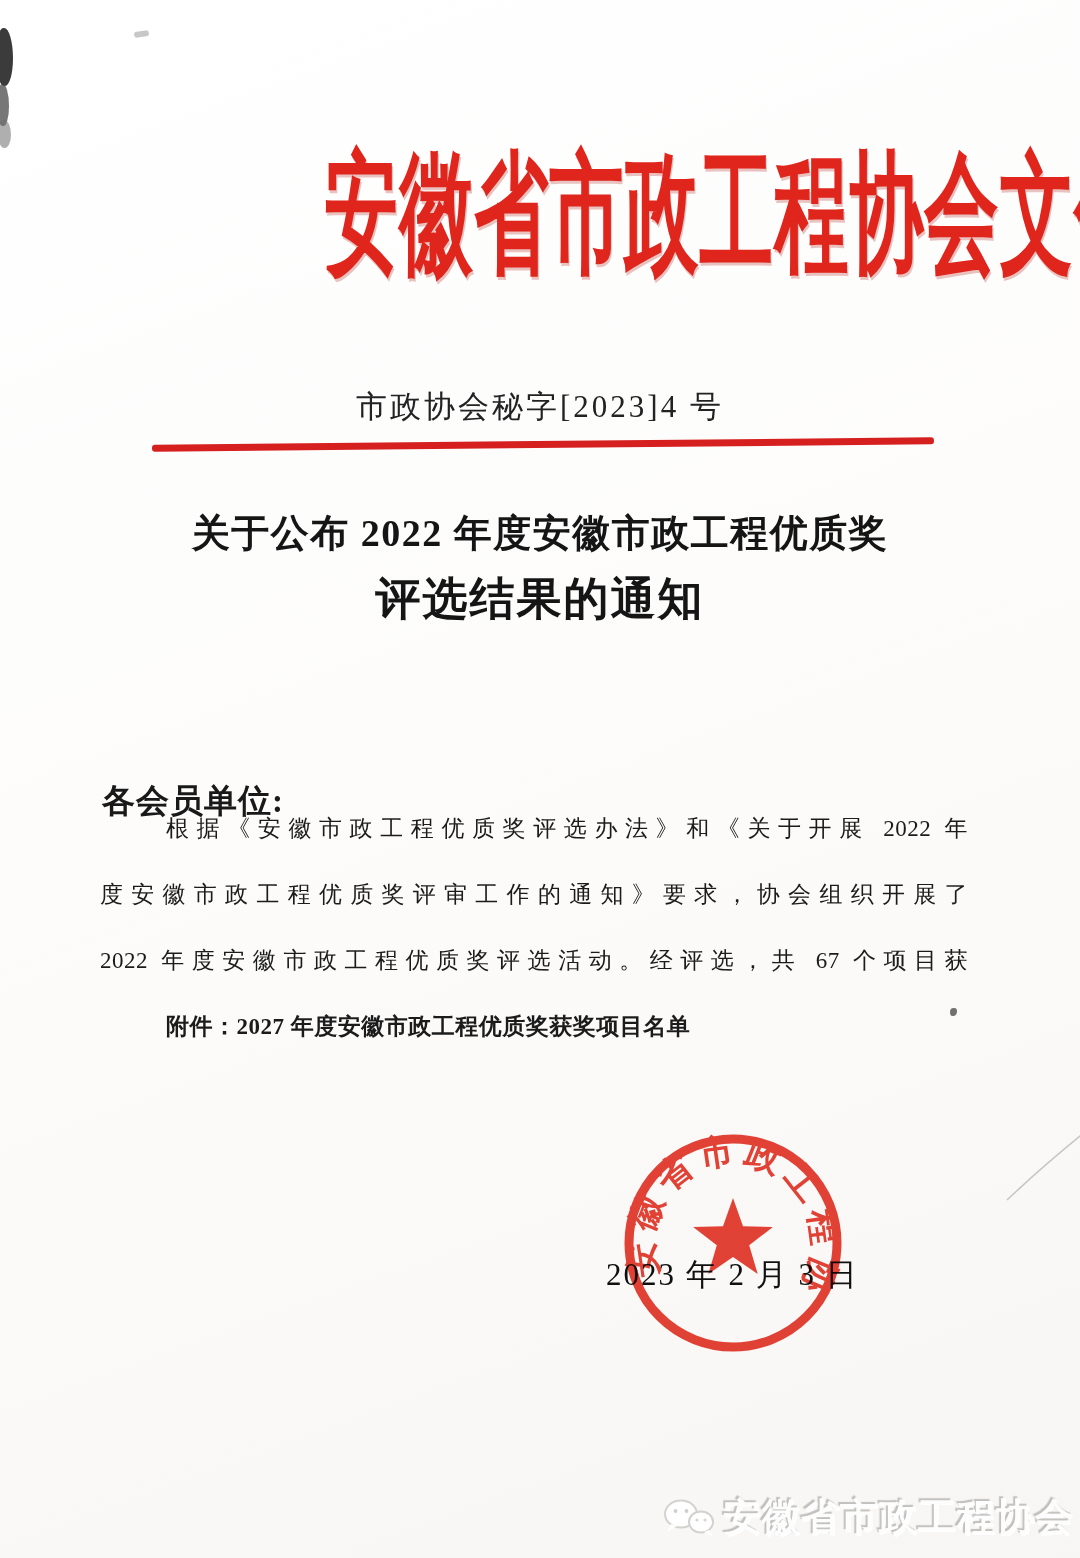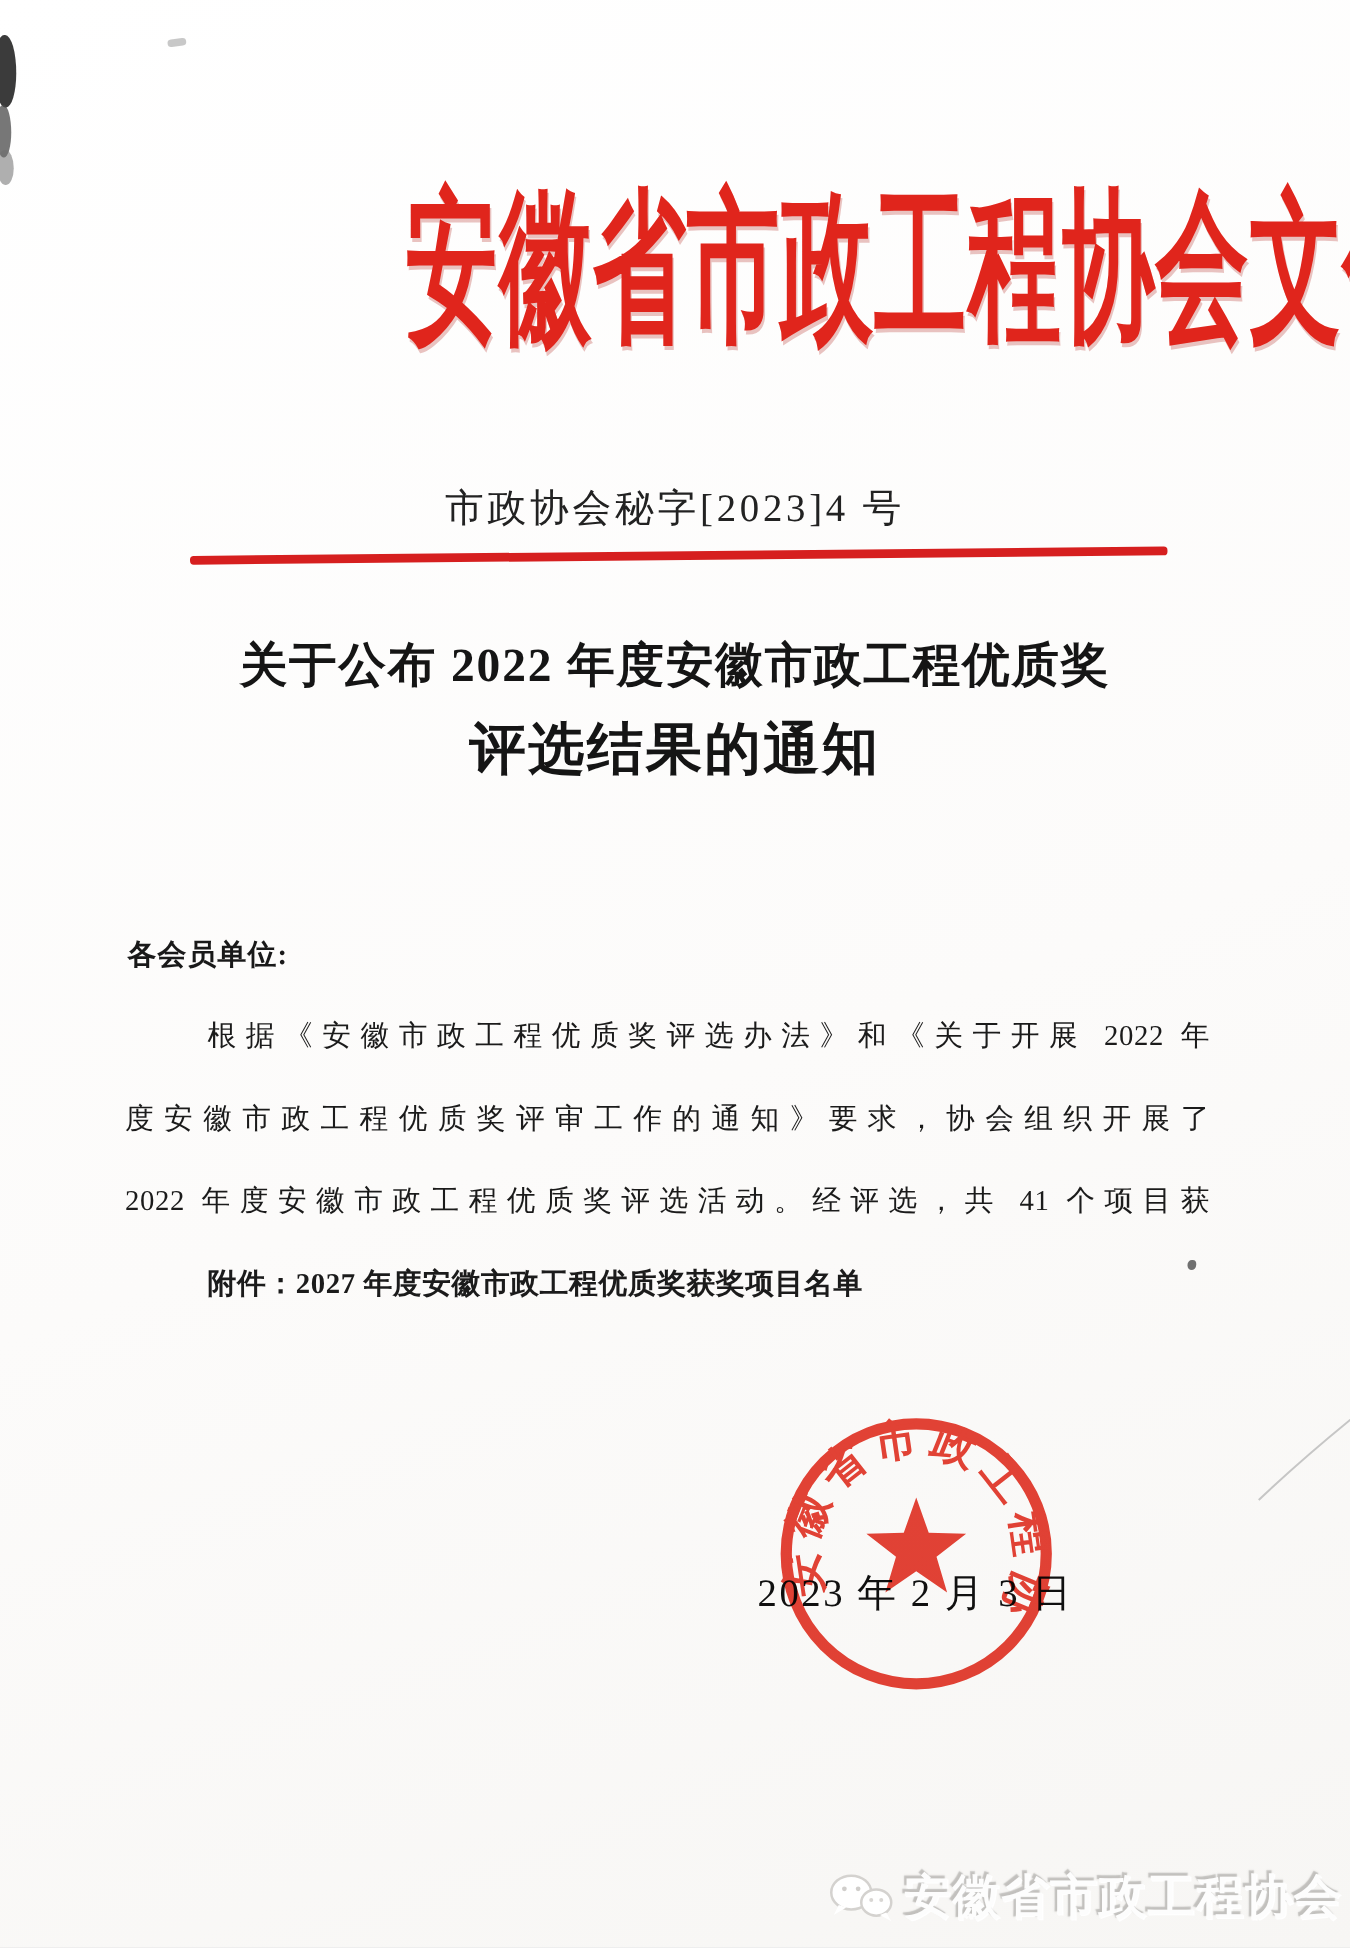--- a/index.html
+++ b/index.html
@@ -49,22 +49,22 @@
     width: 782px; height: 7px;
     background: #d61f1f; border-radius: 3px;
     transform: rotate(-0.55deg);
   }
 
   .doc-title { position: absolute; top: 502px; left: 0; right: 0; text-align: center; font-weight: 700; color: #151515; }
   .doc-title .t1 { font-size: 38px; letter-spacing: 1.5px; line-height: 62px; }
   .doc-title .t2 { font-size: 45px; letter-spacing: 2px;  line-height: 62px; margin-top: 4px; }
 
   .salutation {
-    position: absolute; top: 748px; left: 102px;
-    font-size: 23px; font-weight: 700; letter-spacing: 1px; color: #191919;
+    position: absolute; top: 779px; left: 102px;
+    font-size: 33px; font-weight: 700; letter-spacing: 1px; color: #191919;
   }
 
   .body-block { position: absolute; top: 796px; left: 100px; width: 868px; }
   .body-line {
     font-size: 23px; line-height: 66px; letter-spacing: 0.5px; color: #1b1b1b;
     text-align: justify; text-align-last: justify;
     white-space: nowrap;
   }
   .body-line.indent { text-indent: 66px; }
   .body-line.attachment { text-align: left; text-align-last: left; font-weight: 600; }
@@ -112,21 +112,21 @@
   <div class="doc-title">
     <div class="t1">关于公布 2022 年度安徽市政工程优质奖</div>
     <div class="t2">评选结果的通知</div>
   </div>
 
   <div class="salutation">各会员单位:</div>
 
   <div class="body-block">
     <div class="body-line indent">根据《安徽市政工程优质奖评选办法》和《关于开展 2022 年</div>
     <div class="body-line">度安徽市政工程优质奖评审工作的通知》要求，协会组织开展了</div>
-    <div class="body-line">2022 年度安徽市政工程优质奖评选活动。经评选，共 41 个项目获</div>
+    <div class="body-line">2022 年度安徽市政工程优质奖评选活动。经评选，共 67 个项目获</div>
     <div class="body-line attachment indent">附件：2027 年度安徽市政工程优质奖获奖项目名单</div>
   </div>
 
   <div class="issue-date">2023 年 2 月 3 日</div>
 
   <svg class="seal" width="230" height="232" viewBox="0 0 230 232">
     <circle cx="115" cy="115" r="104" fill="none" stroke="#e5392b" stroke-width="9"></circle>
     <defs>
       <path id="sealArc" d="M 42.5 148.8 A 80 80 0 1 1 187.5 148.8" fill="none"></path>
     </defs>

